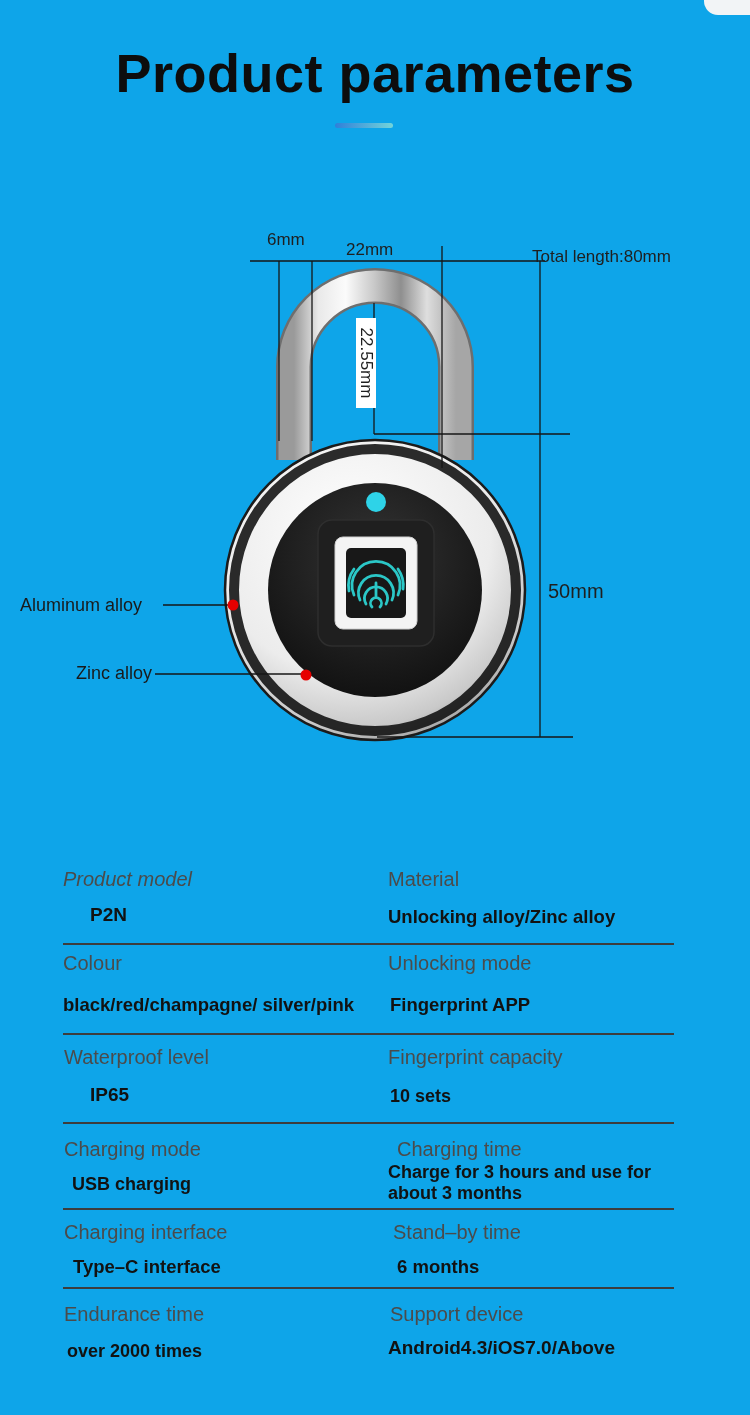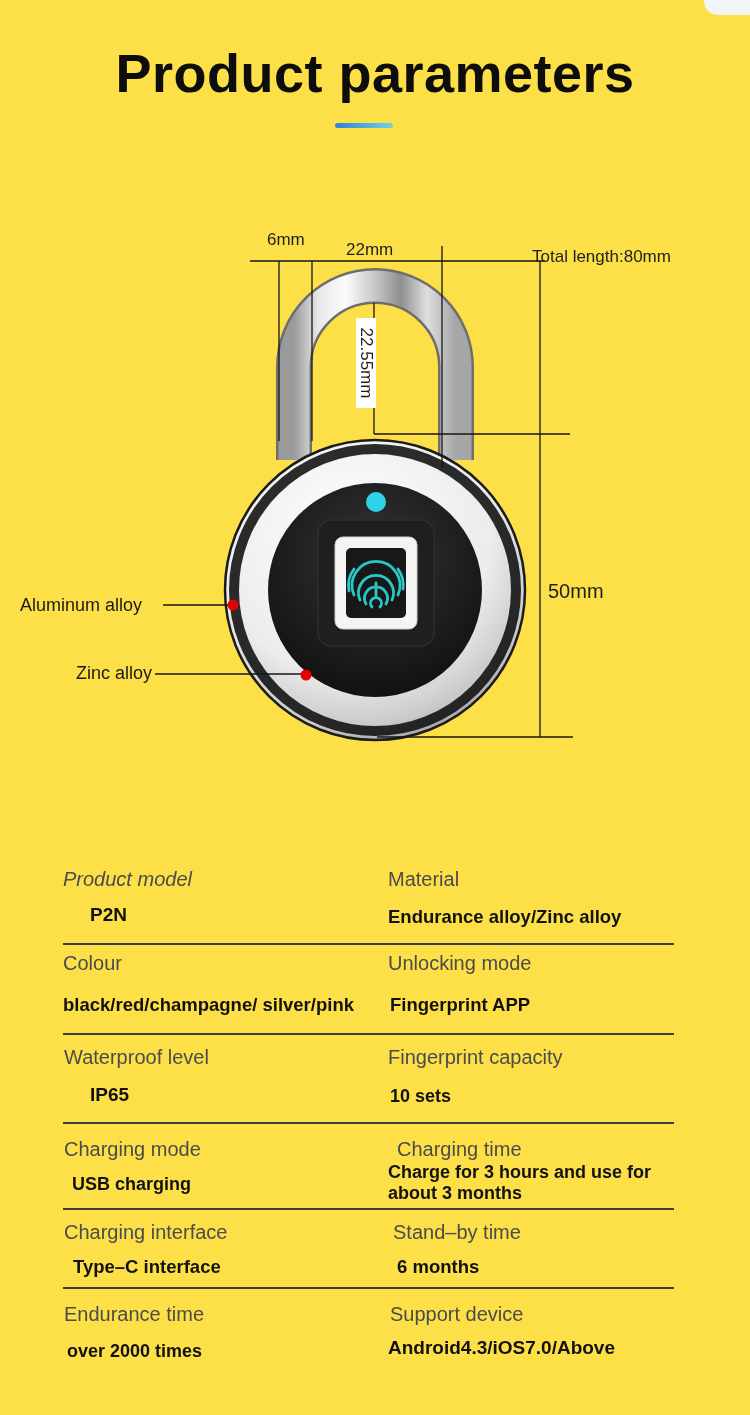--- a/index.html
+++ b/index.html
@@ -1,17 +1,17 @@
 <!DOCTYPE html>
 <html><head>
 <meta charset="utf-8">
 <style>
   html,body{margin:0;padding:0;background:#ffffff;}
   .page{
-    position:relative;width:750px;height:1415px;background:#fde047;overflow:hidden;
+    position:relative;width:750px;height:1415px;background:#0ea5e9;overflow:hidden;
     font-family:"Liberation Sans", sans-serif;color:#111;
   }
   
   .title{
     position:absolute;left:0;top:42px;width:750px;text-align:center;
     font-size:54px;font-weight:bold;letter-spacing:0.5px;color:#0d0d0d;
   }
   .title-underline{
     position:absolute;left:335px;top:123px;width:58px;height:5px;border-radius:3px;
     background:linear-gradient(90deg,#2f80d9,#72d4da);
@@ -147,21 +147,21 @@
   <div class="dim-label dim-total">Total length:80mm</div>
   <div class="dim-label dim-2255">22.55mm</div>
   <div class="dim-label dim-50mm">50mm</div>
   <div class="mat-label mat-aluminum">Aluminum alloy</div>
   <div class="mat-label mat-zinc">Zinc alloy</div>
 
   <div>
     <div class="spec-label l1l">Product model</div>
     <div class="spec-value v1l">P2N</div>
     <div class="spec-label l1r">Material</div>
-    <div class="spec-value v1r">Endurance alloy/Zinc alloy</div>
+    <div class="spec-value v1r">Unlocking alloy/Zinc alloy</div>
     <div class="divider d1"></div>
 
     <div class="spec-label l2l">Colour</div>
     <div class="spec-value v2l">black/red/champagne/ silver/pink</div>
     <div class="spec-label l2r">Unlocking mode</div>
     <div class="spec-value v2r">Fingerprint APP</div>
     <div class="divider d2"></div>
 
     <div class="spec-label l3l">Waterproof level</div>
     <div class="spec-value v3l">IP65</div>

